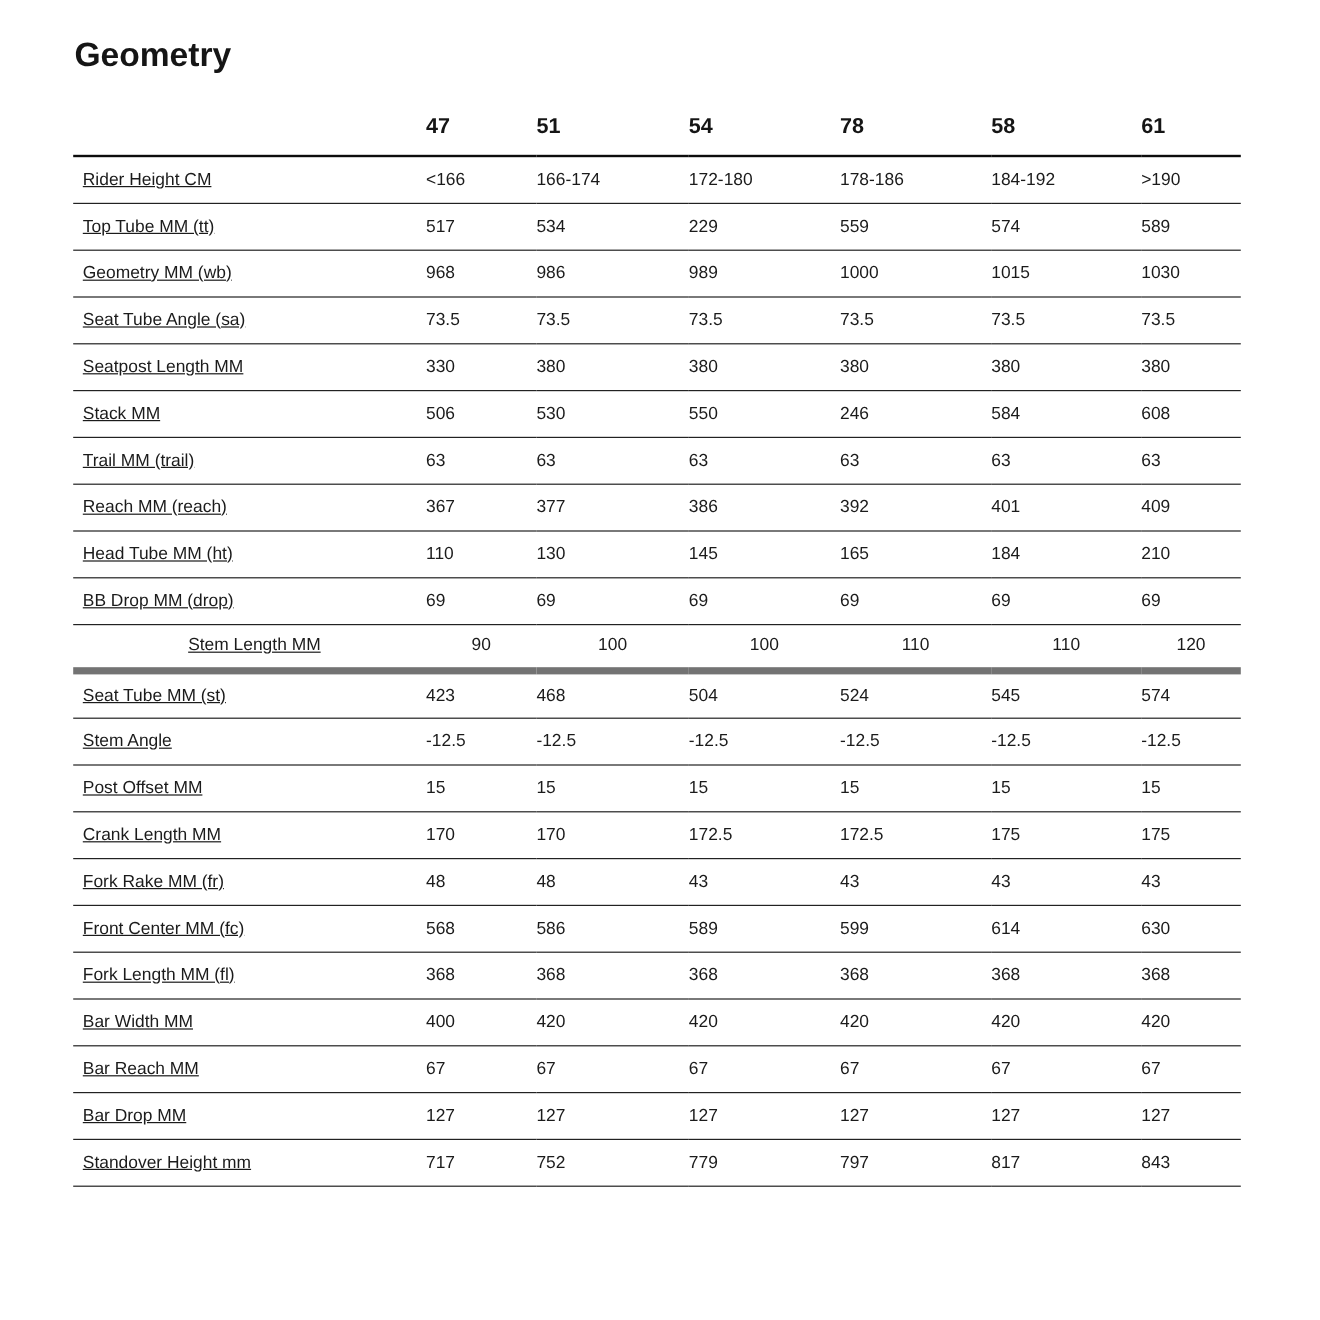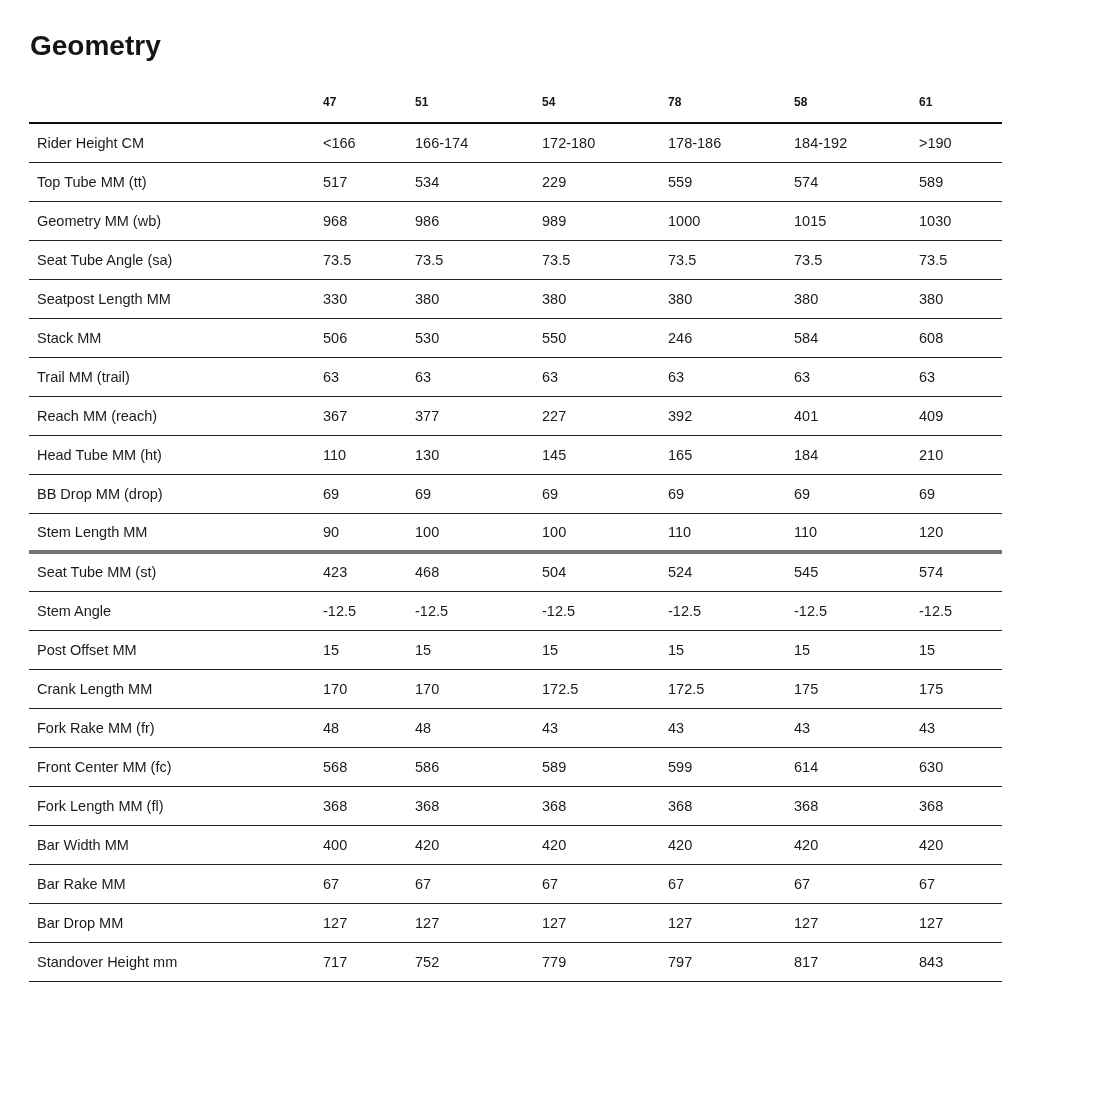--- a/index.html
+++ b/index.html
@@ -4,60 +4,60 @@
 <style>
   * { box-sizing: border-box; }
   html, body { margin: 0; padding: 0; background: #ffffff; }
   body {
     width: 1100px;
     height: 1100px;
     font-family: "Liberation Sans", sans-serif;
     color: #1b1b1b;
     -webkit-font-smoothing: antialiased;
   }
-  .page { padding: 30px 0 0 29px; }
+  .page { padding: 30px 0 0 61px; }
 
   .page-title {
     margin: 0 0 22px 1px;
     font-size: 28px;
     line-height: 32px;
     font-weight: 700;
     color: #151515;
   }
 
   table.geometry {
     border-collapse: collapse;
     table-layout: fixed;
     width: 973px;
   }
 
   thead th {
     text-align: left;
-    font-size: 12px;
+    font-size: 18px;
     font-weight: 700;
     color: #151515;
     padding: 11px 0 13px 0;
     border-bottom: 2px solid #0c0c0c;
     vertical-align: middle;
   }
 
   tbody th, tbody td {
     text-align: left;
     font-weight: 400;
     font-size: 14.5px;
     color: #1b1b1b;
     height: 39px;
     padding: 0;
     border-bottom: 1px solid #222222;
     vertical-align: middle;
   }
 
-  tbody th.row-label { padding-left: 8px; }
-
-  tr.group-end th, tr.group-end td { border-bottom: 4px solid #737373; }
+  tbody th.row-label { padding-left: 8px; text-decoration: underline; }
+
+  tr.group-end th, tr.group-end td { border-bottom: 6px solid #737373; text-align: center; }
 </style>
 </head>
 <body>
 
 <div class="page">
   <h1 class="page-title">Geometry</h1>
 
   <table class="geometry">
     <colgroup>
       <col style="width:294px">
@@ -140,21 +140,21 @@
           <td>63</td>
           <td>63</td>
           <td>63</td>
           <td>63</td>
           <td>63</td>
         </tr>
         <tr>
           <th class="row-label">Reach MM (reach)</th>
           <td>367</td>
           <td>377</td>
-          <td>227</td>
+          <td>386</td>
           <td>392</td>
           <td>401</td>
           <td>409</td>
         </tr>
         <tr>
           <th class="row-label">Head Tube MM (ht)</th>
           <td>110</td>
           <td>130</td>
           <td>145</td>
           <td>165</td>
@@ -245,21 +245,21 @@
         <tr>
           <th class="row-label">Bar Width MM</th>
           <td>400</td>
           <td>420</td>
           <td>420</td>
           <td>420</td>
           <td>420</td>
           <td>420</td>
         </tr>
         <tr>
-          <th class="row-label">Bar Rake MM</th>
+          <th class="row-label">Bar Reach MM</th>
           <td>67</td>
           <td>67</td>
           <td>67</td>
           <td>67</td>
           <td>67</td>
           <td>67</td>
         </tr>
         <tr>
           <th class="row-label">Bar Drop MM</th>
           <td>127</td>

